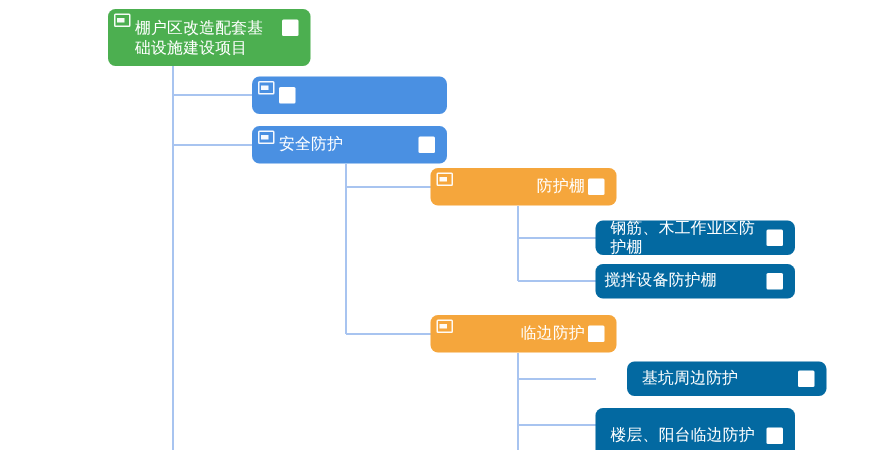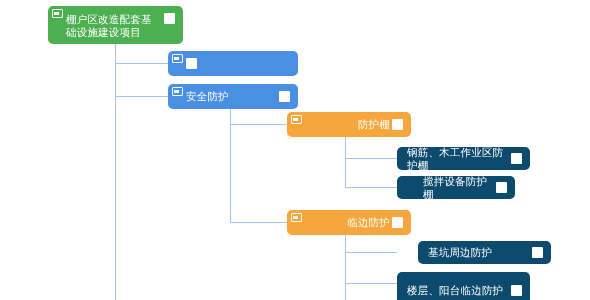--- a/index.html
+++ b/index.html
@@ -81,24 +81,24 @@
   
   .checkbox {
     flex: 0 0 auto;
     width: 11px;
     height: 11px;
     background: #ffffff;
     border-radius: 1px;
   }
 
   
-  .lvl-root  { background: #4caf50; }
+  .lvl-root  { background: #4caf50; margin-left: 24px; }
   .lvl-1     { background: #4a90e2; }
   .lvl-2     { background: #f5a63c; text-align: right; }
-  .lvl-3     { background: #0c4a6e; }
+  .lvl-3     { background: #0369a1; }
 
   .node.two-line {
     align-items: flex-start;
     padding-top: 7px;
   }
   .node.two-line .checkbox {
     margin-top: 0px;
   }
 </style>
 </head>
@@ -154,21 +154,21 @@
     <span class="corner-icon"></span>
     <span class="label">临边防护</span>
     <span class="checkbox"></span>
   </div>
 
   <div class="node lvl-3" style="left:397px; top:147px; width:133px; height:23px; padding-left:10px;">
     <span class="label">钢筋、木工作业区防护棚</span>
     <span class="checkbox"></span>
   </div>
 
-  <div class="node lvl-3" style="left:397px; top:176px; width:118px; height:23px; padding-left:26px;">
+  <div class="node lvl-3" style="left:397px; top:176px; width:133px; height:23px; padding-left:6px;">
     <span class="label">搅拌设备防护棚</span>
     <span class="checkbox"></span>
   </div>
 
   <div class="node lvl-3" style="left:397px; top:241px; width:133px; height:23px; padding-left:10px;margin-left:21px;">
     <span class="label">基坑周边防护</span>
     <span class="checkbox"></span>
   </div>
 
   <div class="node lvl-3" style="left:397px; top:272px; width:133px; height:36px; padding-left:10px;">

